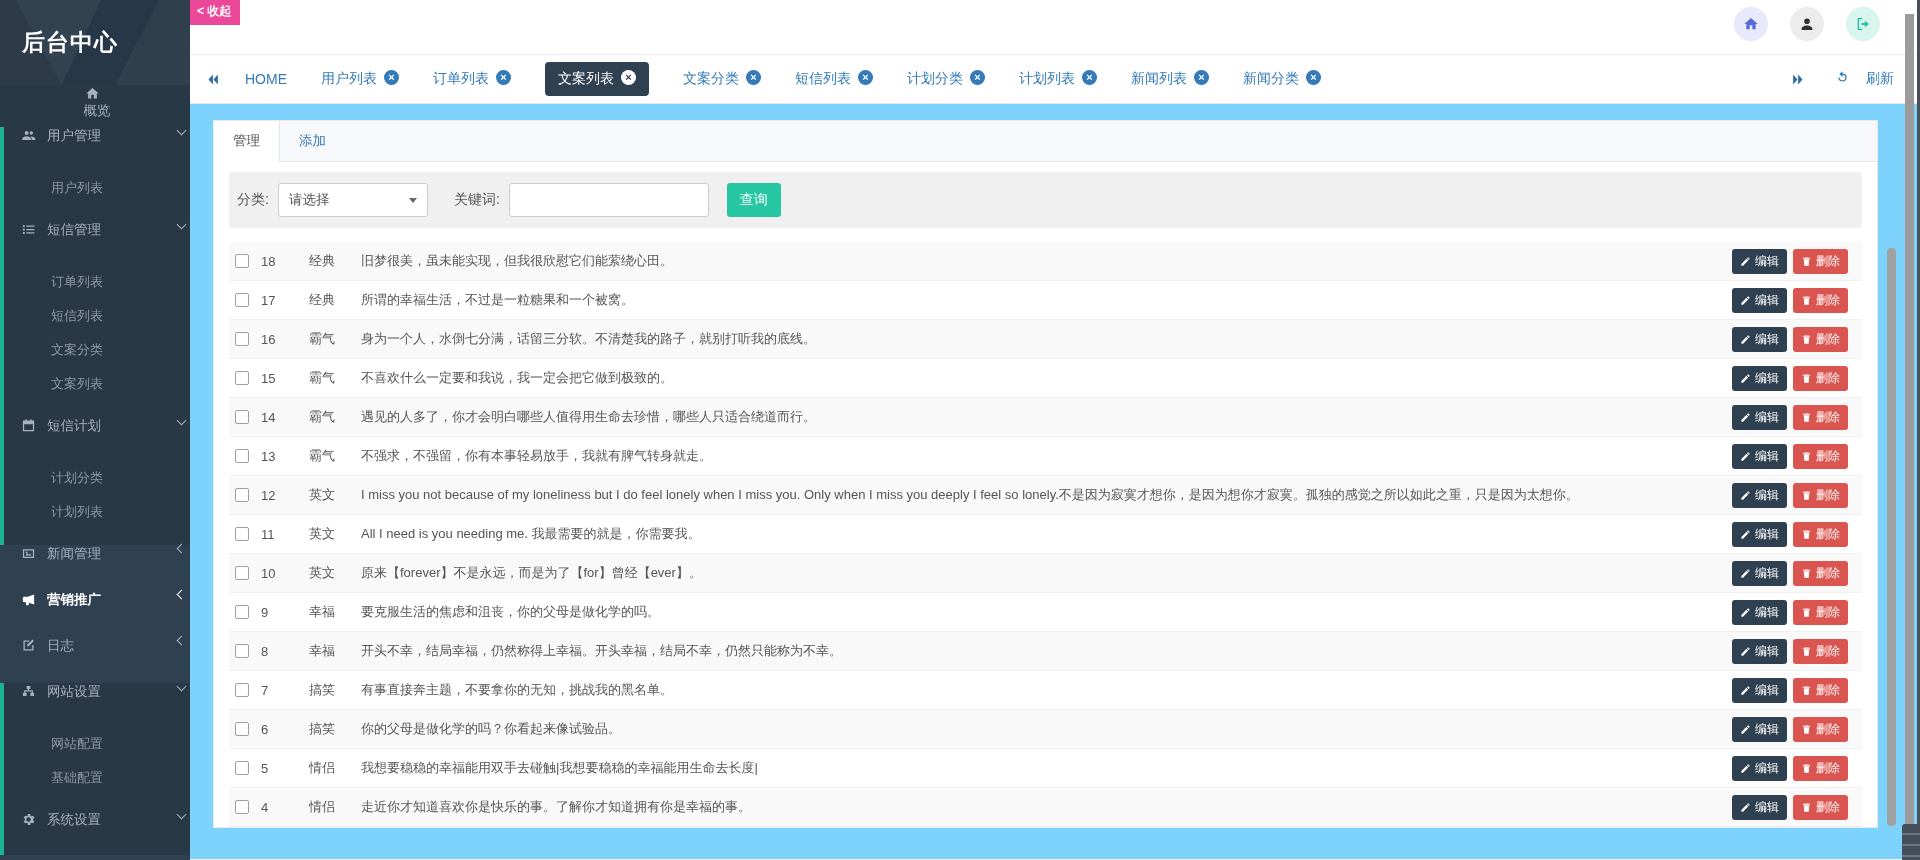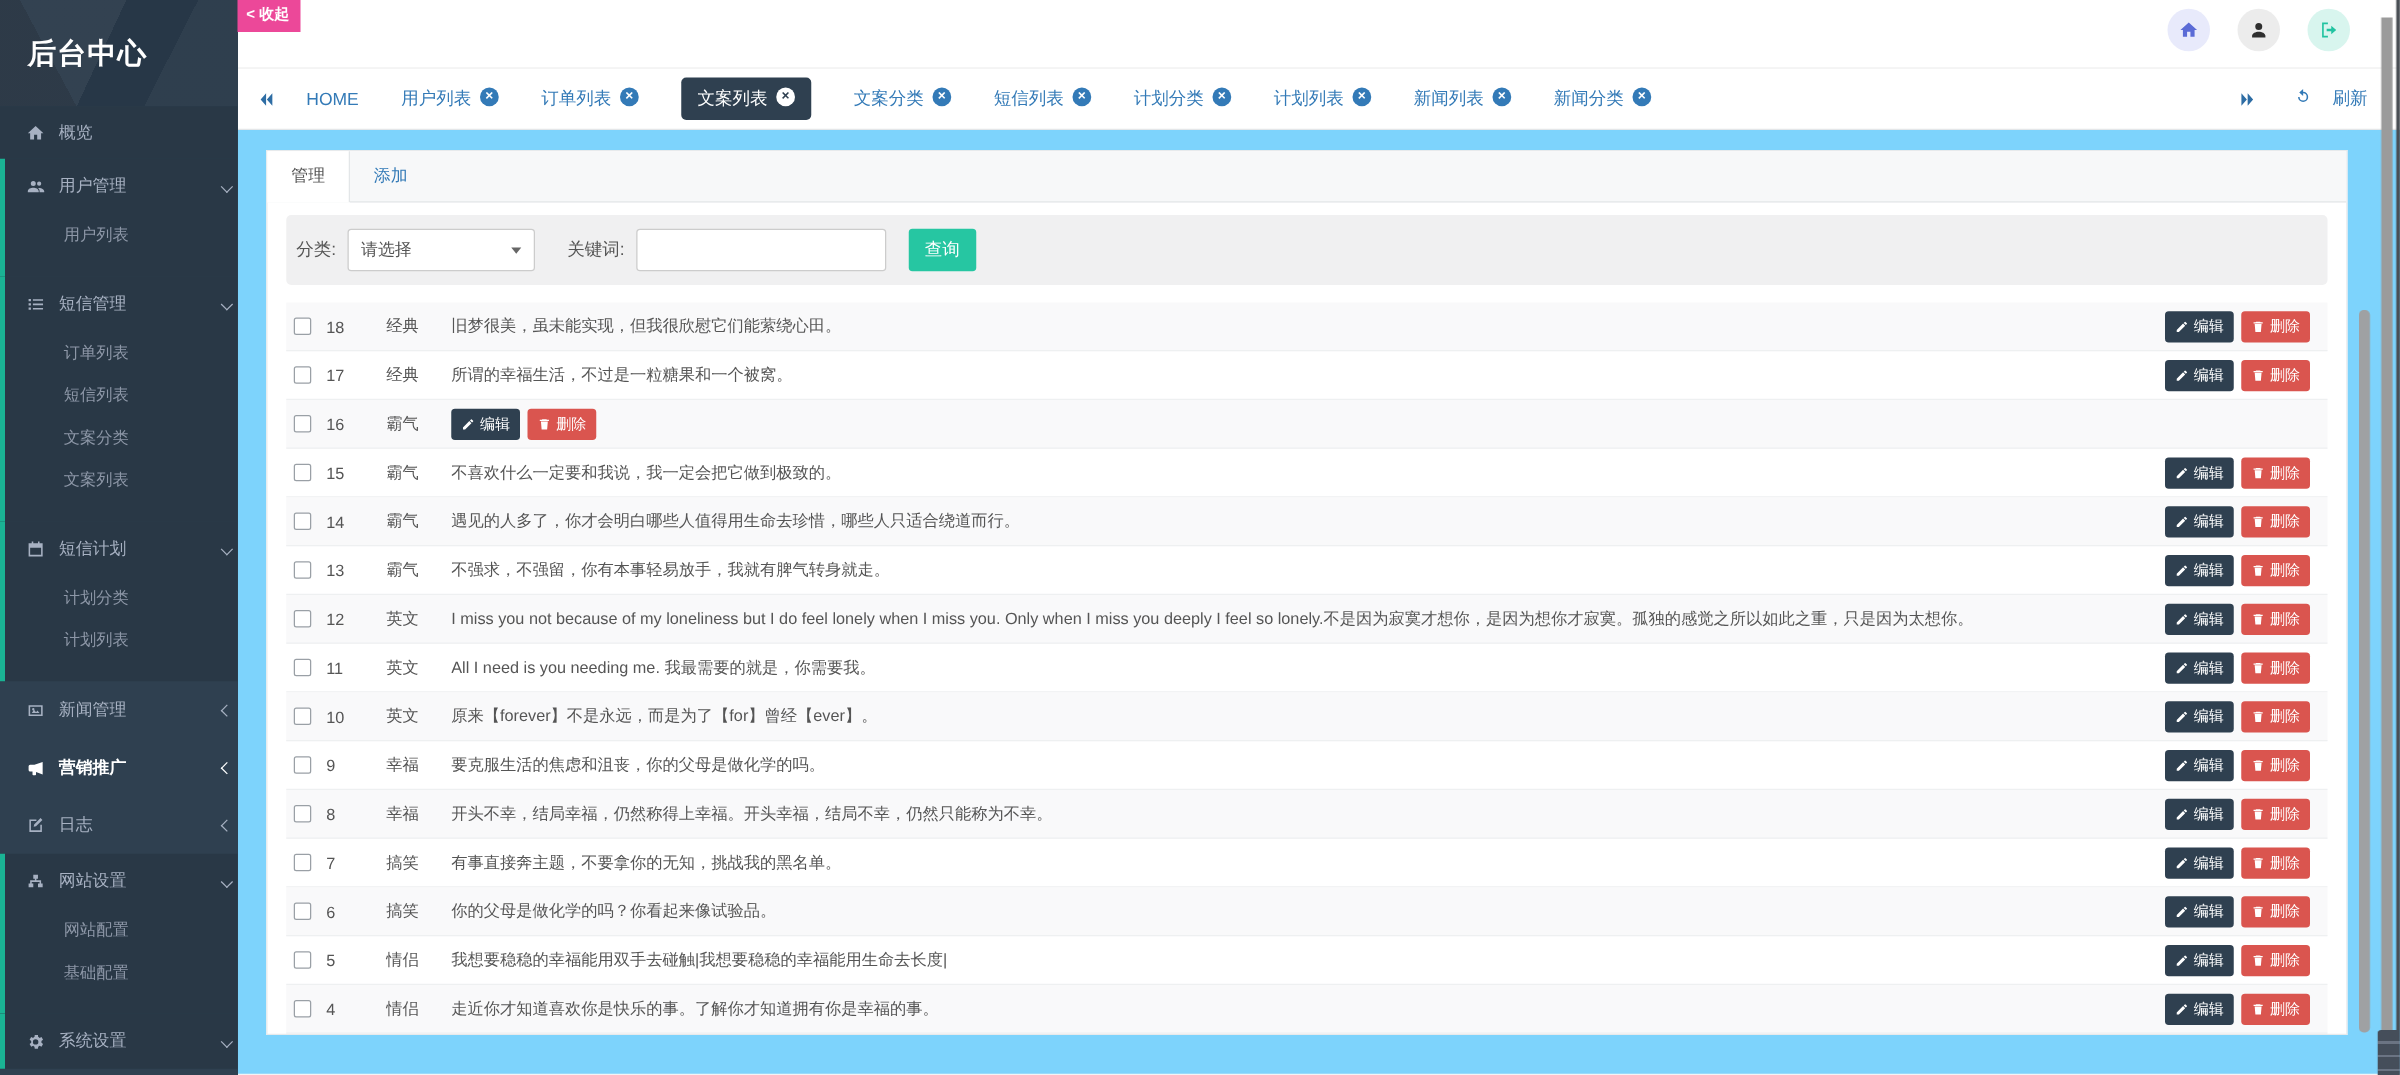--- a/index.html
+++ b/index.html
@@ -5,24 +5,24 @@
   * { margin:0; padding:0; box-sizing:border-box; }
   html,body { width:1920px; height:860px; overflow:hidden; font-family:"Liberation Sans","DejaVu Sans",sans-serif; background:#f3f3f4; }
 
   
   .sidebar { position:fixed; left:0; top:0; width:190px; height:860px; background:#2f4050; z-index:4; }
   .logo { height:85px; display:flex; align-items:center; padding-left:22px; color:#fff; font-size:23px; font-weight:600; letter-spacing:1px;
           background-color:#273747;
           background-image:linear-gradient(115deg, rgba(255,255,255,.055) 0 44%, transparent 44%),
                            linear-gradient(297deg, rgba(255,255,255,.04) 0 32%, transparent 32%),
                            linear-gradient(62deg, rgba(0,0,0,.14) 0 26%, transparent 26%); }
-  .side-single, .side-group { border-left:4px solid transparent; }
+  .side-single, .side-group { border-left:4px solid transparent;flex-direction:column; }
   .side-single.open-bg, .side-group.open { background:#293846; border-left-color:#1ab394; }
   .side-single.plain-bg { background:#293846; }
-  .side-parent { height:44px; display:flex; align-items:center; padding:0 1px 0 16px; color:#a7b1c2; font-size:13.5px; cursor:pointer; }
+  .side-parent { height:44px; display:flex; padding:0 1px 0 16px; color:#a7b1c2; font-size:13.5px; cursor:pointer; }
   .side-single { display:flex; align-items:center; height:42px; padding:0 16px; color:#a7b1c2; font-size:13.5px; }
   .side-parent.active { color:#ffffff; font-weight:bold; }
   .s-icon { width:17px; height:17px; margin-right:10px; display:inline-flex; align-items:center; justify-content:center; flex:0 0 17px; }
   .s-label { flex:1; white-space:nowrap; }
   .chev { width:7px; height:7px; border-right:1.6px solid currentColor; border-bottom:1.6px solid currentColor; display:inline-block; margin-right:4px; }
   .chev.down { transform:rotate(45deg); }
   .chev.left { transform:rotate(135deg); }
   .side-children { padding-bottom:16px; }
   .side-child { height:34px; display:flex; align-items:center; padding-left:47px; color:#8d97a7; font-size:13px; cursor:pointer; white-space:nowrap; }
 
@@ -349,20 +349,21 @@
                     <span>删除</span>
                   </button>
                 </span>
               </div>
               <div class="trow">
                 <span class="col-cb">
                   <span class="cb"></span>
                 </span>
                 <span class="col-id">16</span>
                 <span class="col-cat">霸气</span>
+                <span class="col-text">身为一个人，水倒七分满，话留三分软。不清楚我的路子，就别打听我的底线。</span>
                 <span class="col-ops">
                   <button class="op-btn btn-edit">
                     <svg viewBox="0 0 24 24" width="11" height="11" fill="currentColor">
                       <path d="M3 17.3V21h3.7L17.8 9.9 14.1 6.2 3 17.3zM20.7 7a1 1 0 0 0 0-1.4l-2.3-2.3a1 1 0 0 0-1.4 0l-1.8 1.8 3.7 3.7L20.7 7z"></path>
                     </svg>
                     <span>编辑</span>
                   </button>
                   <button class="op-btn btn-del">
                     <svg viewBox="0 0 24 24" width="11" height="11" fill="currentColor">
                       <path d="M6 7h12l-1.2 14H7.2L6 7zm9.5-4 1 1H20v2H4V4h3.5l1-1h7z"></path>

